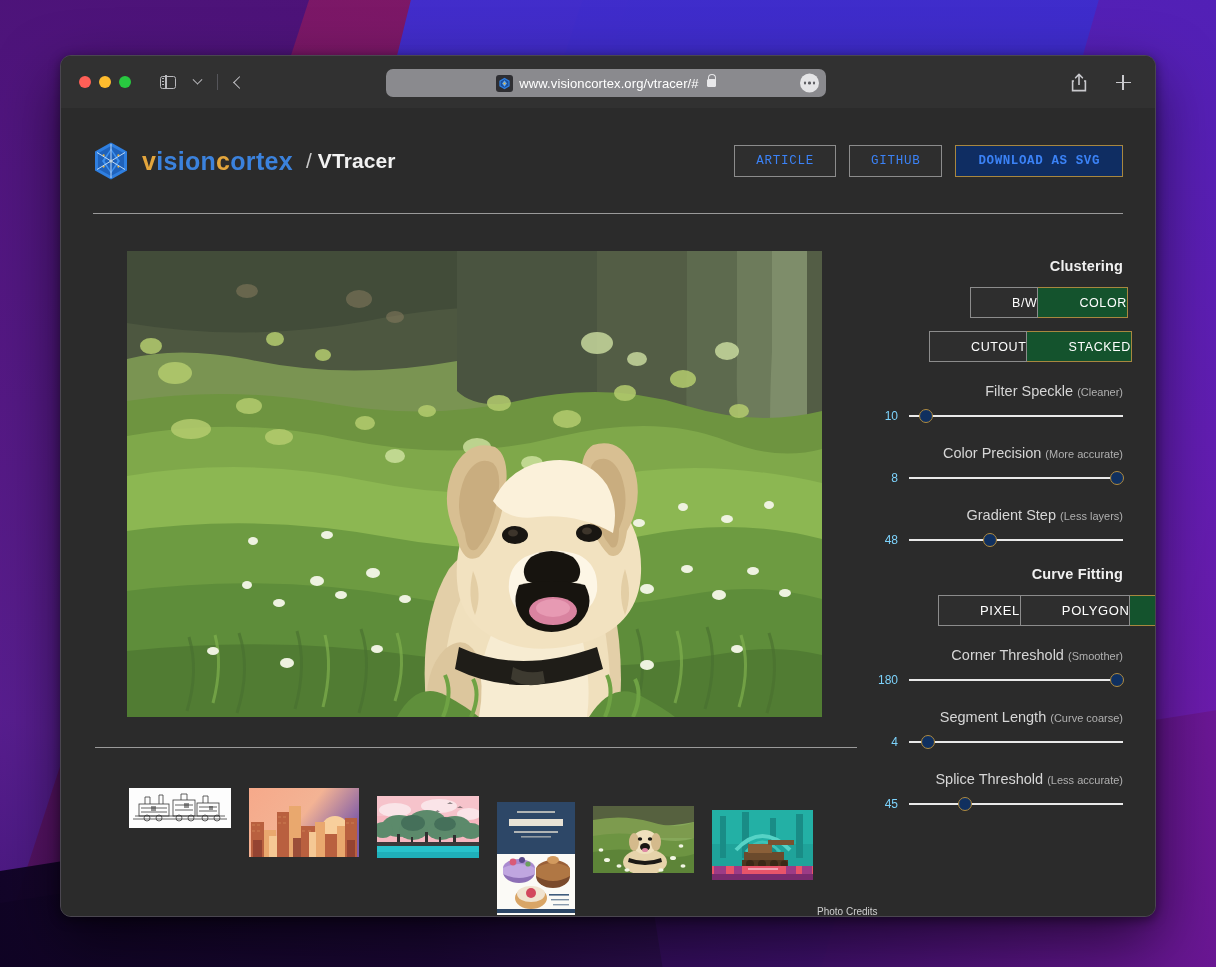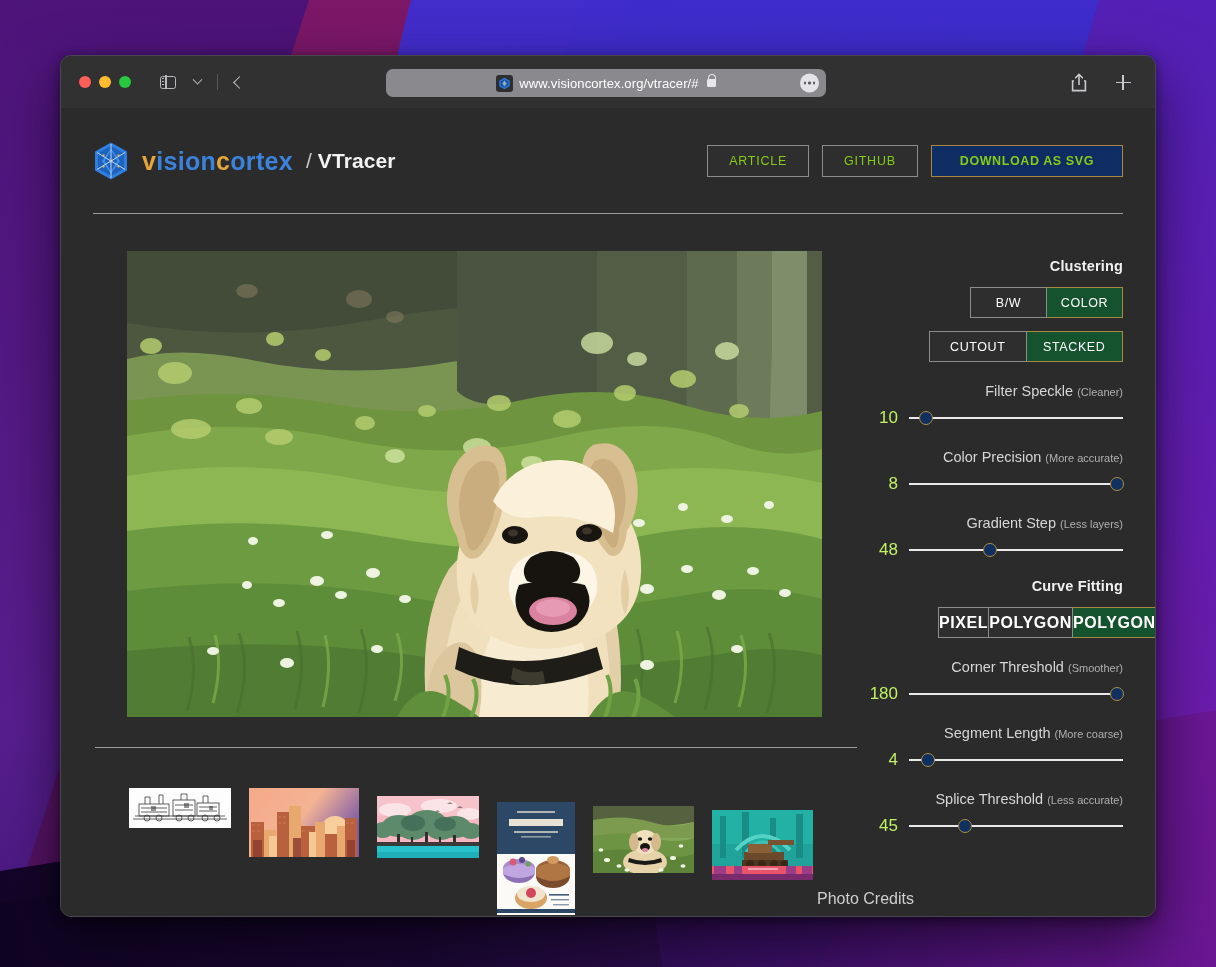--- a/index.html
+++ b/index.html
@@ -201,32 +201,33 @@
     font-size: 21px; font-weight: 700; color: #f2f2f2; letter-spacing: .1px;
   }
   #brand .product .slash { color: #c9c9c9; font-weight: 400; }
 
   #header-actions { display: flex; align-items: center; gap: 13px; }
   .hbtn {
     height: 32px;
     padding: 0 21px;
     display: flex; align-items: center; justify-content: center;
     font-size: 12.5px; letter-spacing: .75px; font-weight: 400;
-    color: #84cc16;
+    color: #3b82f6;
     background: #2e2e2e;
     border: 1px solid #8c8c8c;
     cursor: pointer;
     white-space: nowrap;
+    font-family: Liberation Mono, monospace;
   }
   .hbtn.primary {
     background: #0f2d62;
     border: 1px solid #a8873f;
     font-weight: 700;
     letter-spacing: .6px;
-    padding: 0 28px;
+    padding: 0 22px;
   }
 
   .rule { height: 1px; background: #9a9a9a; width: 100%; }
 
   
   #main {
     display: flex;
     gap: 0;
     padding-top: 37px;
   }
@@ -252,22 +253,22 @@
   .thumb { flex: 0 0 auto; position: relative; overflow: hidden; cursor: pointer; }
   .t1 { width: 102px; height: 40px; background: #fdfdfd; align-self: flex-start; }
   .t2 { width: 110px; height: 69px; }
   .t3 { width: 102px; height: 62px; margin-top: 8px; }
   .t4 { width: 78px; height: 113px; margin-top: 14px; }
   .t5 { width: 101px; height: 67px; margin-top: 18px; }
   .t6 { width: 101px; height: 70px; margin-top: 22px; }
 
   #photo-credits {
     position: absolute;
-    left: 756px; bottom: 10px;
-    font-size: 16px; color: #cfcfcf;
+    left: 756px; bottom: 1px;
+    font-size: 10px; color: #cfcfcf;
     cursor: pointer;
   }
 
   
   .panel-title {
     text-align: right;
     font-size: 14.5px;
     font-weight: 700;
     color: #f0f0f0;
     letter-spacing: .15px;
@@ -283,47 +284,48 @@
   .segbtn {
     height: 31px;
     display: flex; align-items: center; justify-content: center;
     font-size: 12.5px; letter-spacing: .6px;
     color: #ffffff;
     background: #2e2e2e;
     border: 1px solid #8c8c8c;
     cursor: pointer;
     white-space: nowrap;
     flex: 1;
+    padding-left: 41px;
   }
   .segbtn.active {
     background: #14532d;
     border-color: #a8873f;
   }
   .segbtn + .segbtn { border-left: none; }
   #seg-bw-color { width: 153px; margin-left: auto; }
   #seg-cutout-stacked { width: 194px; margin-left: auto; }
   #seg-curve { width: 185px; margin-left: auto; }
-  #seg-curve .segbtn { font-size: 16px; font-weight: bold; }
+  #seg-curve .segbtn { font-size: 13px; }
 
   .slider-label {
     text-align: right;
     font-size: 14.5px;
     color: #d6d6d6;
     margin-top: 21px;
     white-space: nowrap;
   }
   .slider-label .hint { font-size: 11px; color: #b0b0b0; }
 
   .slider-row {
     display: flex; align-items: center; gap: 11px;
     margin-top: 9px;
   }
   .slider-val {
     width: 31px; text-align: right;
-    font-size: 17px; color: #bef264;
+    font-size: 12px; color: #7dd3fc;
     flex: 0 0 auto;
   }
   .slider {
     position: relative;
     flex: 1;
     height: 16px;
     display: flex; align-items: center;
     cursor: pointer;
   }
   .slider .track {
@@ -909,21 +911,21 @@
           <div class="slider-row">
             <div class="slider-val">180</div>
             <div class="slider">
               <div class="track"></div>
               <div class="thumb" style="left:97%"></div>
             </div>
           </div>
 
           <div class="slider-label">
             <span>Segment Length</span>
-            <span class="hint">(More coarse)</span>
+            <span class="hint">(Curve coarse)</span>
           </div>
           <div class="slider-row">
             <div class="slider-val">4</div>
             <div class="slider">
               <div class="track"></div>
               <div class="thumb" style="left:9%"></div>
             </div>
           </div>
 
           <div class="slider-label">

